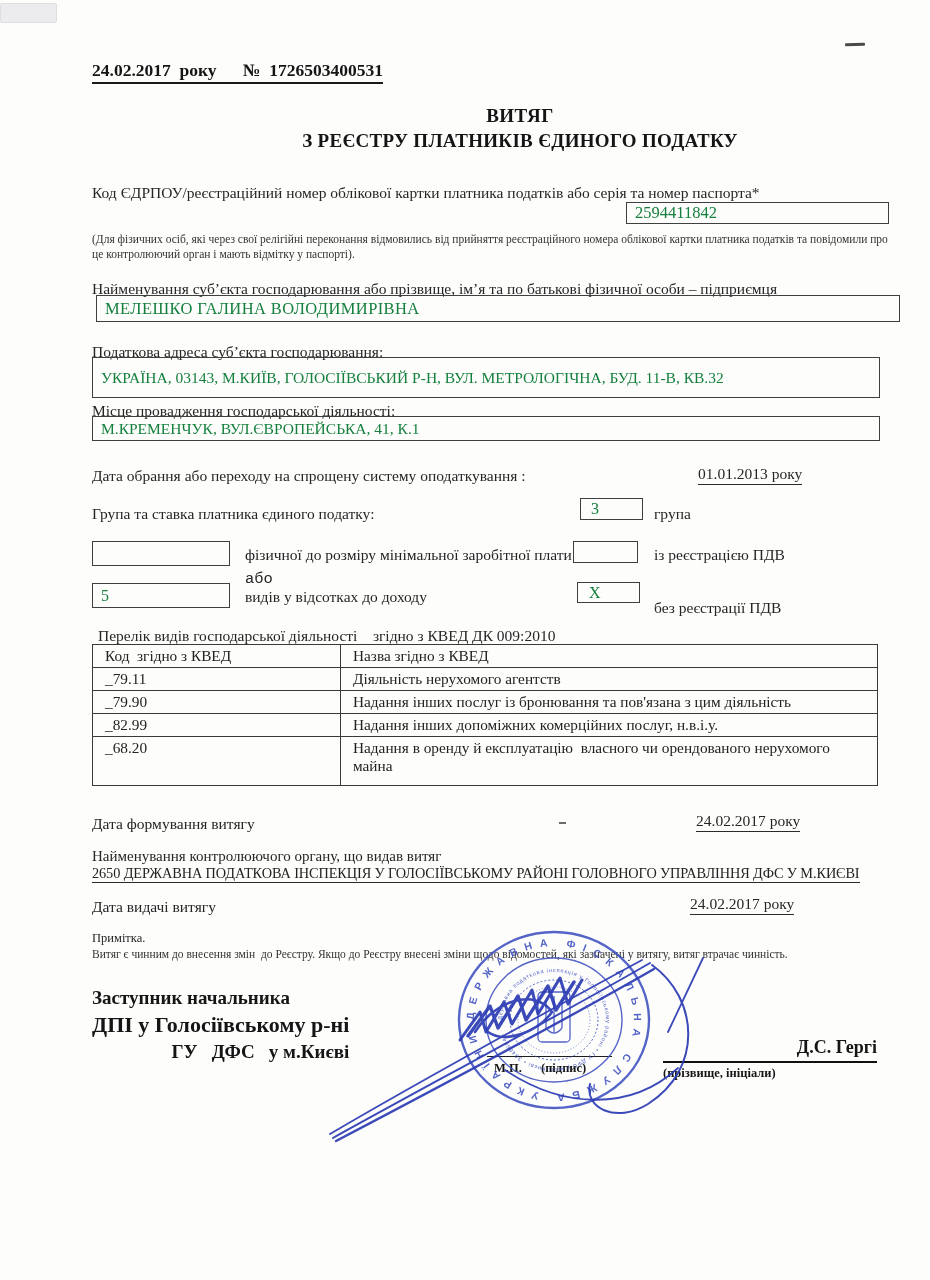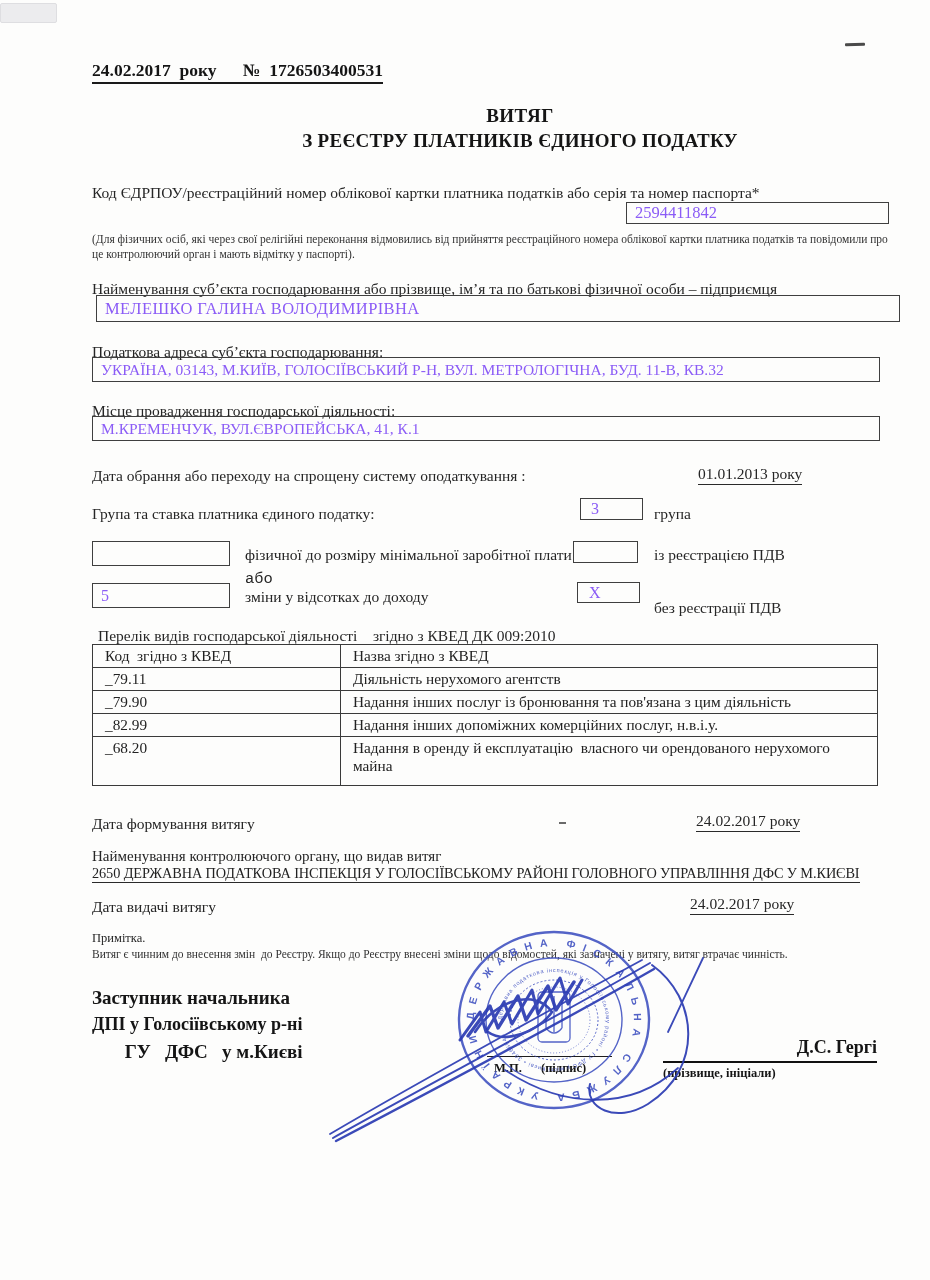--- a/index.html
+++ b/index.html
@@ -4,21 +4,21 @@
 <style>
   html,body{margin:0;padding:0;background:#ffffff;}
   .page{
     position:relative;width:930px;height:1280px;background:#fdfdfc;overflow:hidden;
     font-family:"Liberation Serif","DejaVu Serif",serif;color:#262626;
   }
   .abs{position:absolute;}
   .pre{white-space:pre-wrap;}
   .lbl{font-size:15.5px;}
   .box{border:1px solid #3f3f3f;background:transparent;box-sizing:border-box;display:flex;align-items:center;}
-  .boxval{font-size:16px;padding-left:8px;color:#8b5cf6;}
+  .boxval{font-size:16px;padding-left:8px;color:#15803d;}
   .uline{border-bottom:1px solid #2a2a2a;padding-bottom:1px;}
   .bold{font-weight:bold;color:#151515;}
   .small{font-size:11.5px;line-height:14.5px;}
   table.kved{border-collapse:collapse;width:786px;table-layout:fixed;}
   table.kved th,table.kved td{
     border:1px solid #3a3a3a;font-size:15.3px;font-weight:normal;text-align:left;
     padding:2px 6px 2px 12px;vertical-align:top;color:#222;
   }
   table.kved col.c1{width:248px;}
   .artifact{background:#4a4a4a;}
@@ -47,21 +47,21 @@
     <span class="boxval" style="font-size:16.5px;">2594411842</span>
   </div>
   <div class="abs small" style="left:92px;top:232px;width:796px;color:#333;">(Для фізичних осіб, які через свої релігійні переконання відмовились від прийняття реєстраційного номера облікової картки платника податків та повідомили про це контролюючий орган і мають відмітку у паспорті).</div>
 
   <div class="abs lbl" style="left:92px;top:280px;width:800px;">Найменування суб’єкта господарювання або прізвище, ім’я та по батькові фізичної особи – підприємця</div>
   <div class="abs box" style="left:96px;top:295px;width:804px;height:27px;">
     <span class="boxval" style="font-size:16.5px;letter-spacing:.4px;">МЕЛЕШКО ГАЛИНА ВОЛОДИМИРІВНА</span>
   </div>
 
   <div class="abs lbl" style="left:92px;top:343px;">Податкова адреса суб’єкта господарювання:</div>
-  <div class="abs box" style="left:92px;top:357px;width:788px;height:25px;">
+  <div class="abs box" style="left:92px;top:357px;width:788px;height:41px;">
     <span class="boxval" style="font-size:15.5px;">УКРАЇНА, 03143, М.КИЇВ, ГОЛОСІЇВСЬКИЙ Р-Н, ВУЛ. МЕТРОЛОГІЧНА, БУД. 11-В, КВ.32</span>
   </div>
 
   <div class="abs lbl" style="left:92px;top:402px;">Місце провадження господарської діяльності:</div>
   <div class="abs box" style="left:92px;top:416px;width:788px;height:25px;">
     <span class="boxval" style="font-size:15.5px;">М.КРЕМЕНЧУК, ВУЛ.ЄВРОПЕЙСЬКА, 41, К.1</span>
   </div>
 
   <div class="abs lbl" style="left:92px;top:467px;">Дата обрання або переходу на спрощену систему оподаткування :</div>
   <div class="abs lbl uline" style="left:698px;top:465px;">01.01.2013 року</div>
@@ -79,21 +79,21 @@
   <div class="abs box" style="left:573px;top:541px;width:65px;height:22px;">
     <span class="boxval"></span>
   </div>
   <div class="abs lbl" style="left:654px;top:546px;">із реєстрацією ПДВ</div>
 
   <div class="abs lbl" style="left:245px;top:570px;font-family:Liberation Mono, monospace;">або</div>
 
   <div class="abs box" style="left:92px;top:583px;width:138px;height:25px;">
     <span class="boxval">5</span>
   </div>
-  <div class="abs lbl" style="left:245px;top:588px;">зміни у відсотках до доходу</div>
+  <div class="abs lbl" style="left:245px;top:588px;">видів у відсотках до доходу</div>
   <div class="abs box" style="left:577px;top:582px;width:63px;height:21px;">
     <span class="boxval" style="padding-left:11px;">X</span>
   </div>
   <div class="abs lbl" style="left:654px;top:587px;margin-top:12px;">без реєстрації ПДВ</div>
 
   <div class="abs lbl pre" style="left:98px;top:627px;">Перелік видів господарської діяльності    згідно з КВЕД ДК 009:2010</div>
   <div class="abs" style="left:92px;top:644px;">
     <table class="kved">
       <colgroup>
           <col class="c1">
@@ -135,21 +135,21 @@
   </div>
 
   <div class="abs lbl" style="left:92px;top:898px;">Дата видачі витягу</div>
   <div class="abs lbl uline" style="left:690px;top:895px;">24.02.2017 року</div>
 
   <div class="abs" style="left:92px;top:931px;font-size:12.5px;">Примітка.</div>
   <div class="abs small pre" style="left:92px;top:947px;width:796px;color:#333;">Витяг є чинним до внесення змін  до Реєстру. Якщо до Реєстру внесені зміни щодо відомостей, які зазначені у витягу, витяг втрачає чинність.</div>
 
   <div class="abs" style="left:92px;top:984px;">
     <div class="bold" style="font-size:19px;line-height:27px;">Заступник начальника</div>
-    <div class="bold" style="font-size:18px;line-height:27px;">ДПІ у Голосіївському р-ні</div>
+    <div class="bold" style="font-size:22px;line-height:27px;">ДПІ у Голосіївському р-ні</div>
     <div class="bold pre" style="font-size:19px;line-height:27px;text-align:right;">ГУ   ДФС   у м.Києві</div>
   </div>
 
   <div class="abs" style="left:487px;top:1056px;width:125px;border-top:1.5px solid #1d1d1d;"></div>
   <div class="abs bold" style="left:494px;top:1061px;font-size:12.5px;">М.П.</div>
   <div class="abs bold" style="left:541px;top:1061px;font-size:12.5px;">(підпис)</div>
 
   <div class="abs bold" style="left:663px;top:1037px;width:214px;text-align:right;font-size:18px;">Д.С. Гергі</div>
   <div class="abs" style="left:663px;top:1061px;width:214px;border-top:2px solid #111;"></div>
   <div class="abs bold" style="left:663px;top:1066px;font-size:12.5px;">(прізвище, ініціали)</div>

